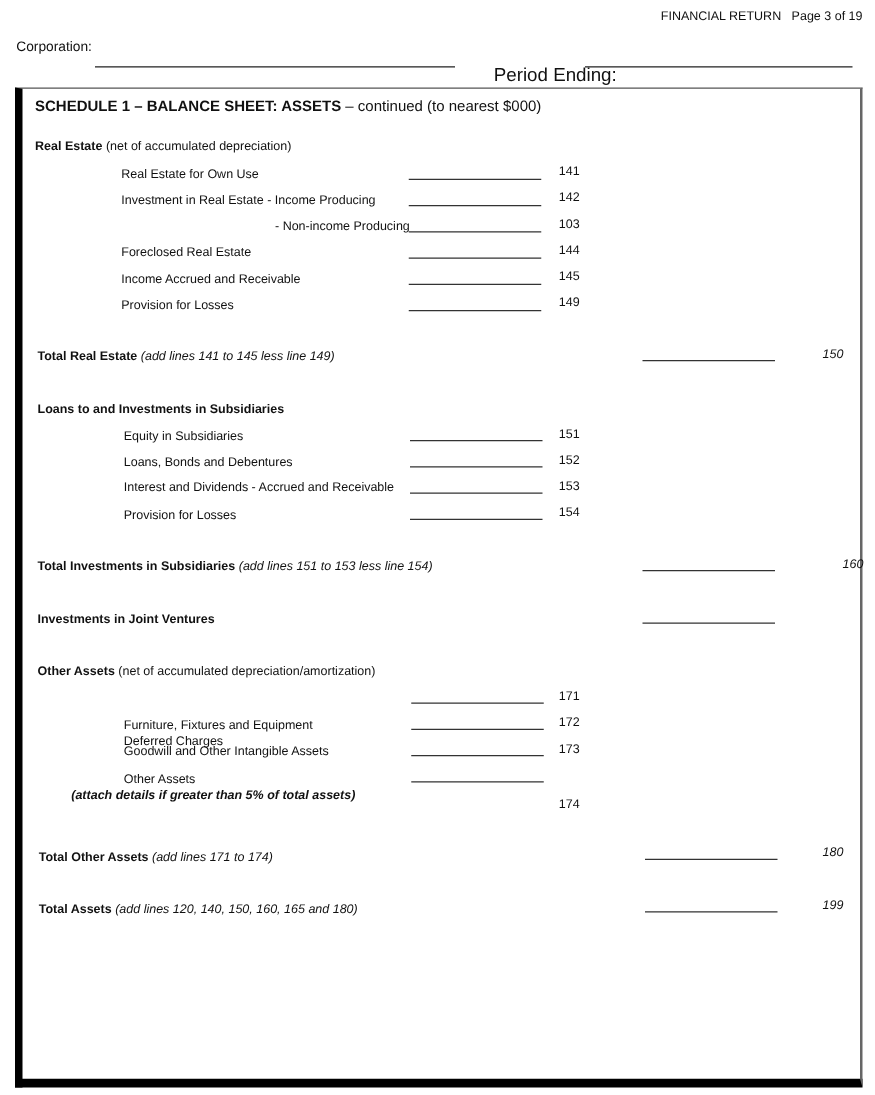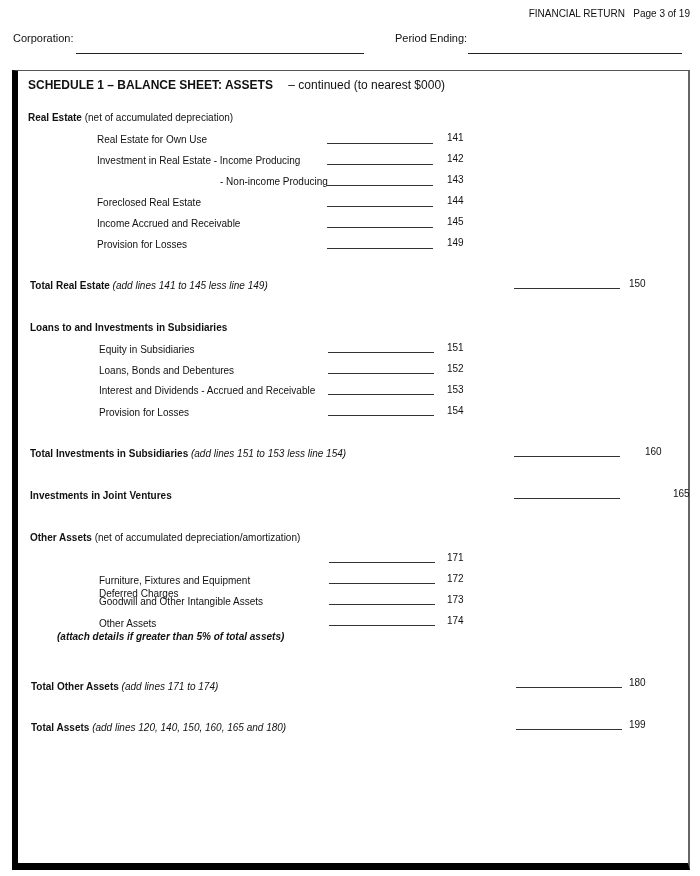--- a/index.html
+++ b/index.html
@@ -4,44 +4,44 @@
 <style>
   html, body { margin: 0; padding: 0; background: #ffffff; }
   body {
     width: 700px; height: 876px; position: relative; overflow: hidden;
     font-family: "Liberation Sans", sans-serif; color: #111;
   }
   .abs { position: absolute; white-space: nowrap; }
   .hdr { font-size: 10px; top: 8px; right: 10px; }
   .corp-label { font-size: 11px; left: 13px; top: 32px; }
   .corp-line { left: 76px; top: 53px; width: 288px; border-bottom: 1px solid #222; height: 0; }
-  .period-label { font-size: 11px; left: 395px; top: 32px; }
+  .period-label { font-size: 15px; left: 395px; top: 52px; }
   .period-line { left: 468px; top: 53px; width: 214px; border-bottom: 1px solid #222; height: 0; }
 
   .frame {
     position: absolute; left: 12px; top: 70px; width: 678px; height: 800px;
     border-top: 1px solid #555;
     border-right: 2px solid #666;
     border-left: 6px solid #000;
     border-bottom: 7px solid #000;
     box-sizing: border-box;
   }
   .title { font-size: 12px; left: 28px; top: 78px; font-weight: bold; }
-  .title .normal { font-weight: normal; padding-left: 12px; }
+  .title .normal { font-weight: normal; }
 
   .sec { font-size: 10px; font-weight: bold; }
   .sec .note { font-weight: normal; }
   .sec .inote { font-weight: normal; font-style: italic; }
   .item { font-size: 10px; padding-left: 44px; }
   .subnote { font-size: 10px; font-style: italic; }
   .line1 { width: 106px; height: 0; border-bottom: 1px solid #333; left: 327px; }
   .line2 { width: 106px; height: 0; border-bottom: 1px solid #333; left: 514px; }
   .num { font-size: 10px; }
   .n1 { left: 447px; }
-  .n2 { left: 629px; }
+  .n2 { left: 658px; font-style: italic; }
 </style>
 </head>
 <body>
 
 <div class="abs hdr">
   <span>FINANCIAL RETURN</span>&nbsp;&nbsp;
   <span>Page 3 of 19</span>
 </div>
 
 <div class="abs corp-label">Corporation:</div>
@@ -62,21 +62,21 @@
 <div class="abs item" style="left:53px;top:134px;">Real Estate for Own Use</div>
 <div class="abs line1" style="top:143px;"></div>
 <div class="abs num n1" style="top:132px;text-align:center;">141</div>
 
 <div class="abs item" style="left:53px;top:155px;">Investment in Real Estate - Income Producing</div>
 <div class="abs line1" style="top:164px;"></div>
 <div class="abs num n1" style="top:153px;">142</div>
 
 <div class="abs item" style="left:176px;top:176px;">- Non-income Producing</div>
 <div class="abs line1" style="top:185px;"></div>
-<div class="abs num n1" style="top:174px;">143</div>
+<div class="abs num n1" style="top:174px;">103</div>
 
 <div class="abs item" style="left:53px;top:197px;">Foreclosed Real Estate</div>
 <div class="abs line1" style="top:206px;"></div>
 <div class="abs num n1" style="top:195px;">144</div>
 
 <div class="abs item" style="left:53px;top:218px;">Income Accrued and Receivable</div>
 <div class="abs line1" style="top:227px;"></div>
 <div class="abs num n1" style="top:216px;">145</div>
 
 <div class="abs item" style="left:53px;top:239px;">Provision for Losses</div>
@@ -128,21 +128,21 @@
 <div class="abs item" style="left:55px;top:575px;">Furniture, Fixtures and Equipment</div>
 <div class="abs line1" style="top:583px;left:329px;"></div>
 <div class="abs num n1" style="top:573px;">172</div>
 
 <div class="abs item" style="left:55px;top:596px;">Goodwill and Other Intangible Assets</div>
 <div class="abs line1" style="top:604px;left:329px;"></div>
 <div class="abs num n1" style="top:594px;">173</div>
 
 <div class="abs item" style="left:55px;top:618px;">Other Assets</div>
 <div class="abs line1" style="top:625px;left:329px;"></div>
-<div class="abs num n1" style="top:615px;">174</div>
+<div class="abs num n1" style="top:638px;">174</div>
 <div class="abs subnote" style="left:57px;top:631px;font-weight:bold;">(attach details if greater than 5% of total assets)</div>
 
 <div class="abs sec" style="left:31px;top:681px;">
   <span>Total Other Assets</span><span class="inote"> (add lines 171 to 174)</span>
 </div>
 <div class="abs line2" style="top:687px;left:516px;"></div>
 <div class="abs num n2" style="top:677px;">180</div>
 
 <div class="abs sec" style="left:31px;top:722px;">
   <span>Total Assets</span><span class="inote"> (add lines 120, 140, 150, 160, 165 and 180)</span>

